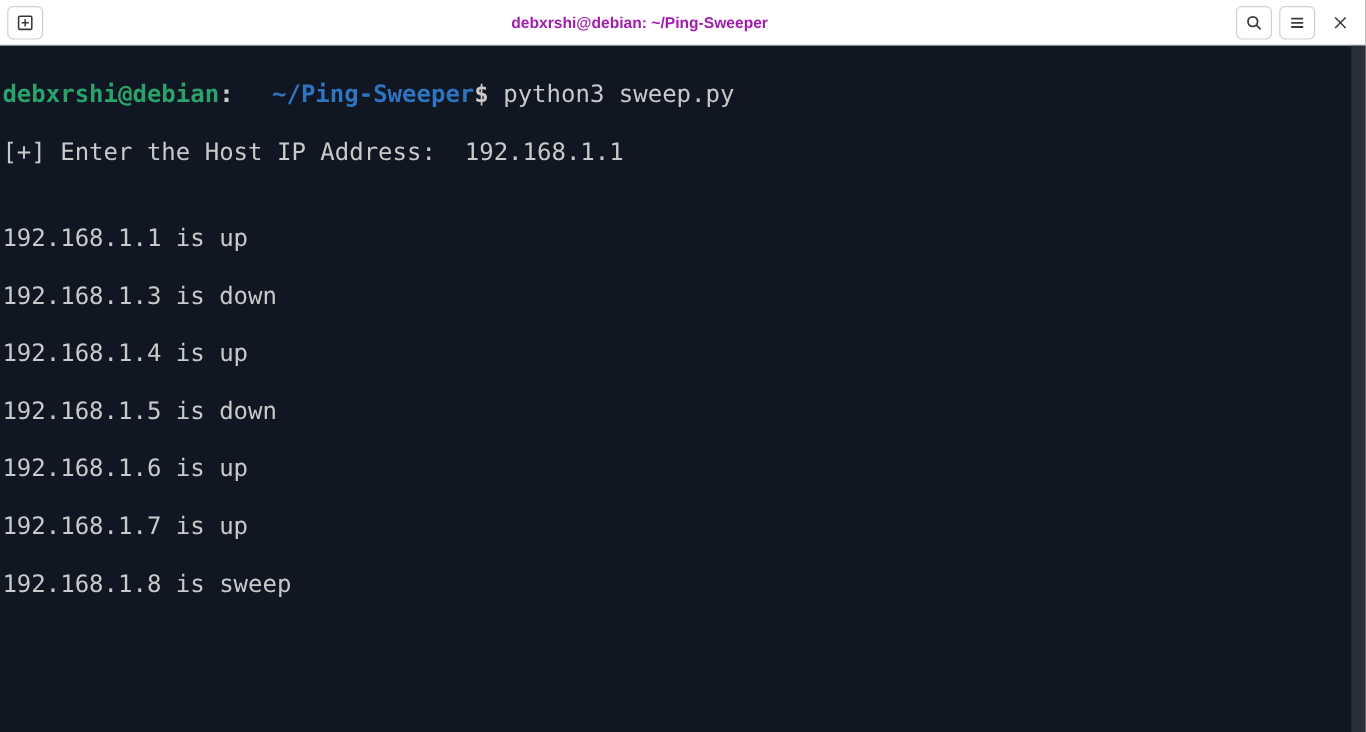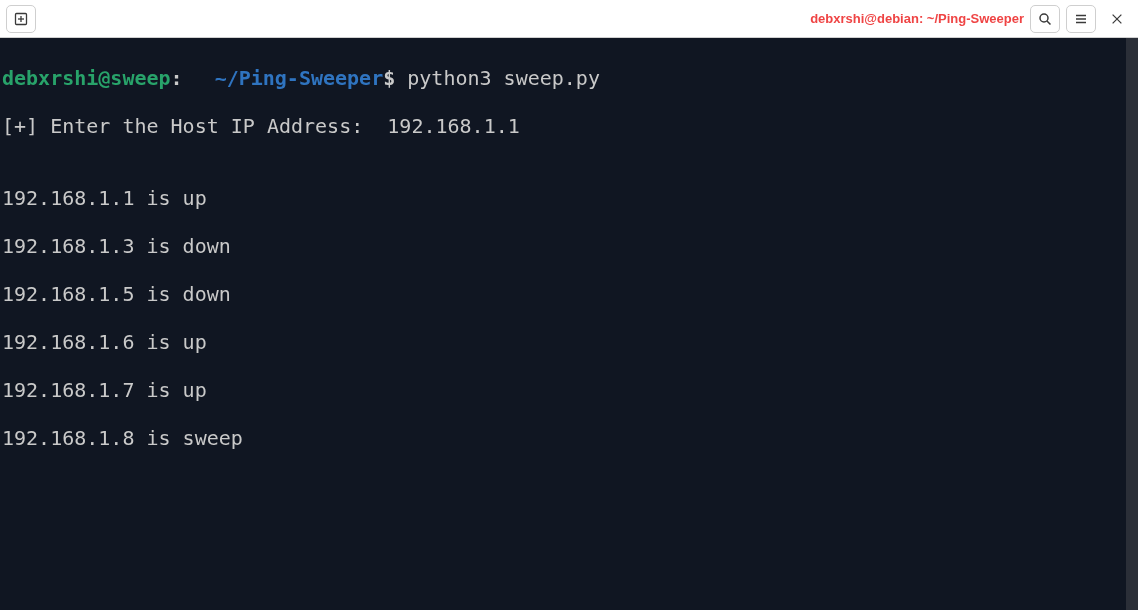--- a/index.html
+++ b/index.html
@@ -32,24 +32,24 @@
       border: 1px solid #cfcfcf;
       border-radius: 5px;
       display: flex;
       align-items: center;
       justify-content: center;
       cursor: pointer;
     }
     .titlebar-btn svg { width: 16px; height: 16px; }
     .titlebar-title {
       flex: 1;
-      text-align: right;
+      text-align: center;
       font-size: 13px;
       font-weight: 600;
-      color: #ef4444;
+      color: #a21caf;
     }
     .titlebar-right {
       display: flex;
       align-items: center;
       gap: 6px;
     }
     .titlebar-close {
       width: 30px;
       height: 28px;
       display: flex;
@@ -116,25 +116,26 @@
       <div class="titlebar-close">
         <svg viewBox="0 0 16 16" width="14" height="14">
           <line x1="3" y1="3" x2="13" y2="13" stroke="#3a3a3a" stroke-width="1.5"></line>
           <line x1="13" y1="3" x2="3" y2="13" stroke="#3a3a3a" stroke-width="1.5"></line>
         </svg>
       </div>
     </div>
   </div>
 
   <div class="terminal">
-<span class="line"><span class="pr-user">debxrshi@sweep</span><span class="pr-colon">:</span><span class="pr-path">~/Ping-Sweeper</span><span class="pr-symbol">$</span><span class="cmd"> python3 sweep.py</span></span>
+<span class="line"><span class="pr-user">debxrshi@debian</span><span class="pr-colon">:</span><span class="pr-path">~/Ping-Sweeper</span><span class="pr-symbol">$</span><span class="cmd"> python3 sweep.py</span></span>
 <span class="line">[+] Enter the Host IP Address:  192.168.1.1</span>
 <span class="line"></span>
 <span class="line">192.168.1.1 is up</span>
 <span class="line">192.168.1.3 is down</span>
+<span class="line">192.168.1.4 is up</span>
 <span class="line">192.168.1.5 is down</span>
 <span class="line">192.168.1.6 is up</span>
 <span class="line">192.168.1.7 is up</span>
 <span class="line">192.168.1.8 is sweep</span>
 
 
 
 
 
 

